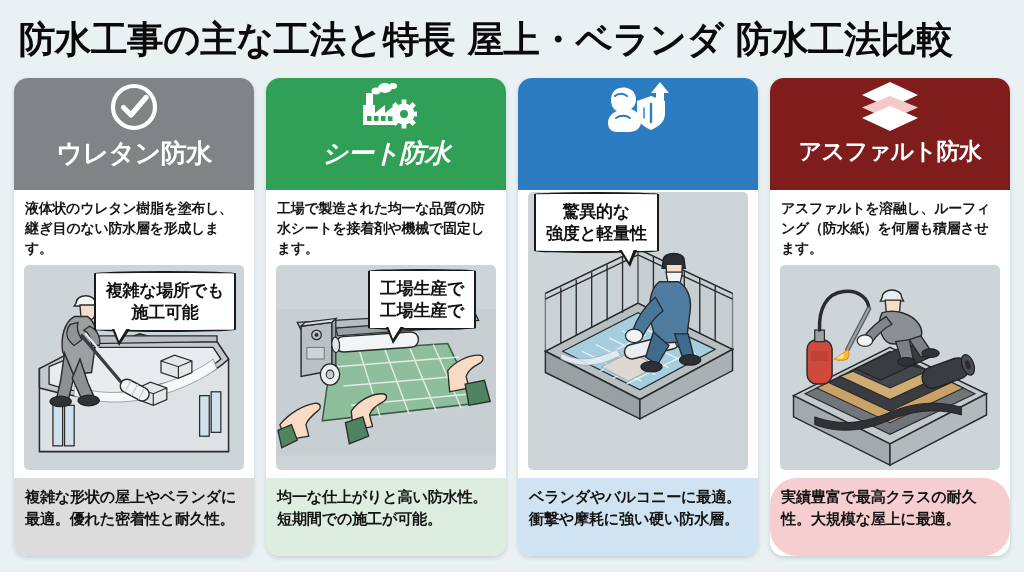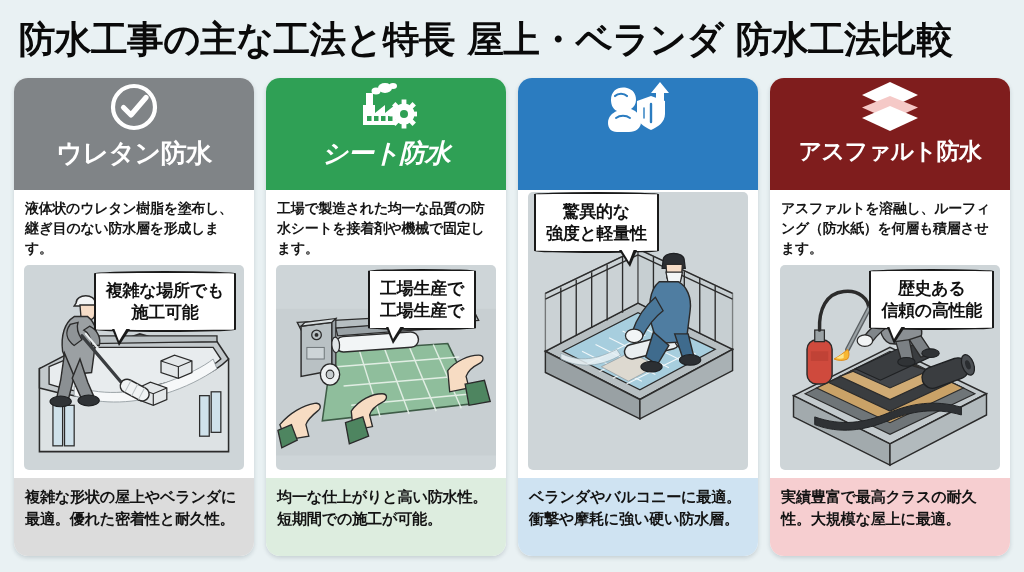--- a/index.html
+++ b/index.html
@@ -510,24 +510,20 @@
               <path d="M110 38 C100 44 92 52 86 60 L94 66 C100 58 108 50 116 46 Z" fill="#80868a" stroke="#2b2b2b" stroke-width="1.4"></path>
 
               <ellipse cx="88" cy="63" rx="8" ry="6" fill="#f2f5f6" stroke="#2b2b2b" stroke-width="1.3"></ellipse>
 
               <path d="M134 62 L146 80 L158 76 L146 58 Z" fill="#7b8084" stroke="#2b2b2b" stroke-width="1.4"></path>
               <path d="M120 64 L126 84 L138 82 L134 62 Z" fill="#7b8084" stroke="#2b2b2b" stroke-width="1.4"></path>
               <ellipse cx="156" cy="76" rx="9" ry="4.5" fill="#303336" stroke="#1f2123" stroke-width="1.1"></ellipse>
               <ellipse cx="131" cy="85" rx="9" ry="4.5" fill="#303336" stroke="#1f2123" stroke-width="1.1"></ellipse>
             </g>
           </svg>
-          <div class="bubble tail-bl" style="right:6px; top:4px;">
-            <span>歴史ある</span>
-            <span class="l2">信頼の高性能</span>
-          </div>
-        </div>
-      </div>
-
-      <div class="card-footer" id="ftr3" style="background: rgb(246, 206, 208);">実績豊富で最高クラスの耐久性。大規模な屋上に最適。</div>
+        </div>
+      </div>
+
+      <div class="card-footer" id="ftr3" style="background: rgb(246, 206, 208); border-radius: 27px;">実績豊富で最高クラスの耐久性。大規模な屋上に最適。</div>
     </div>
 
   </div>
 </div>
 
 </body></html>

